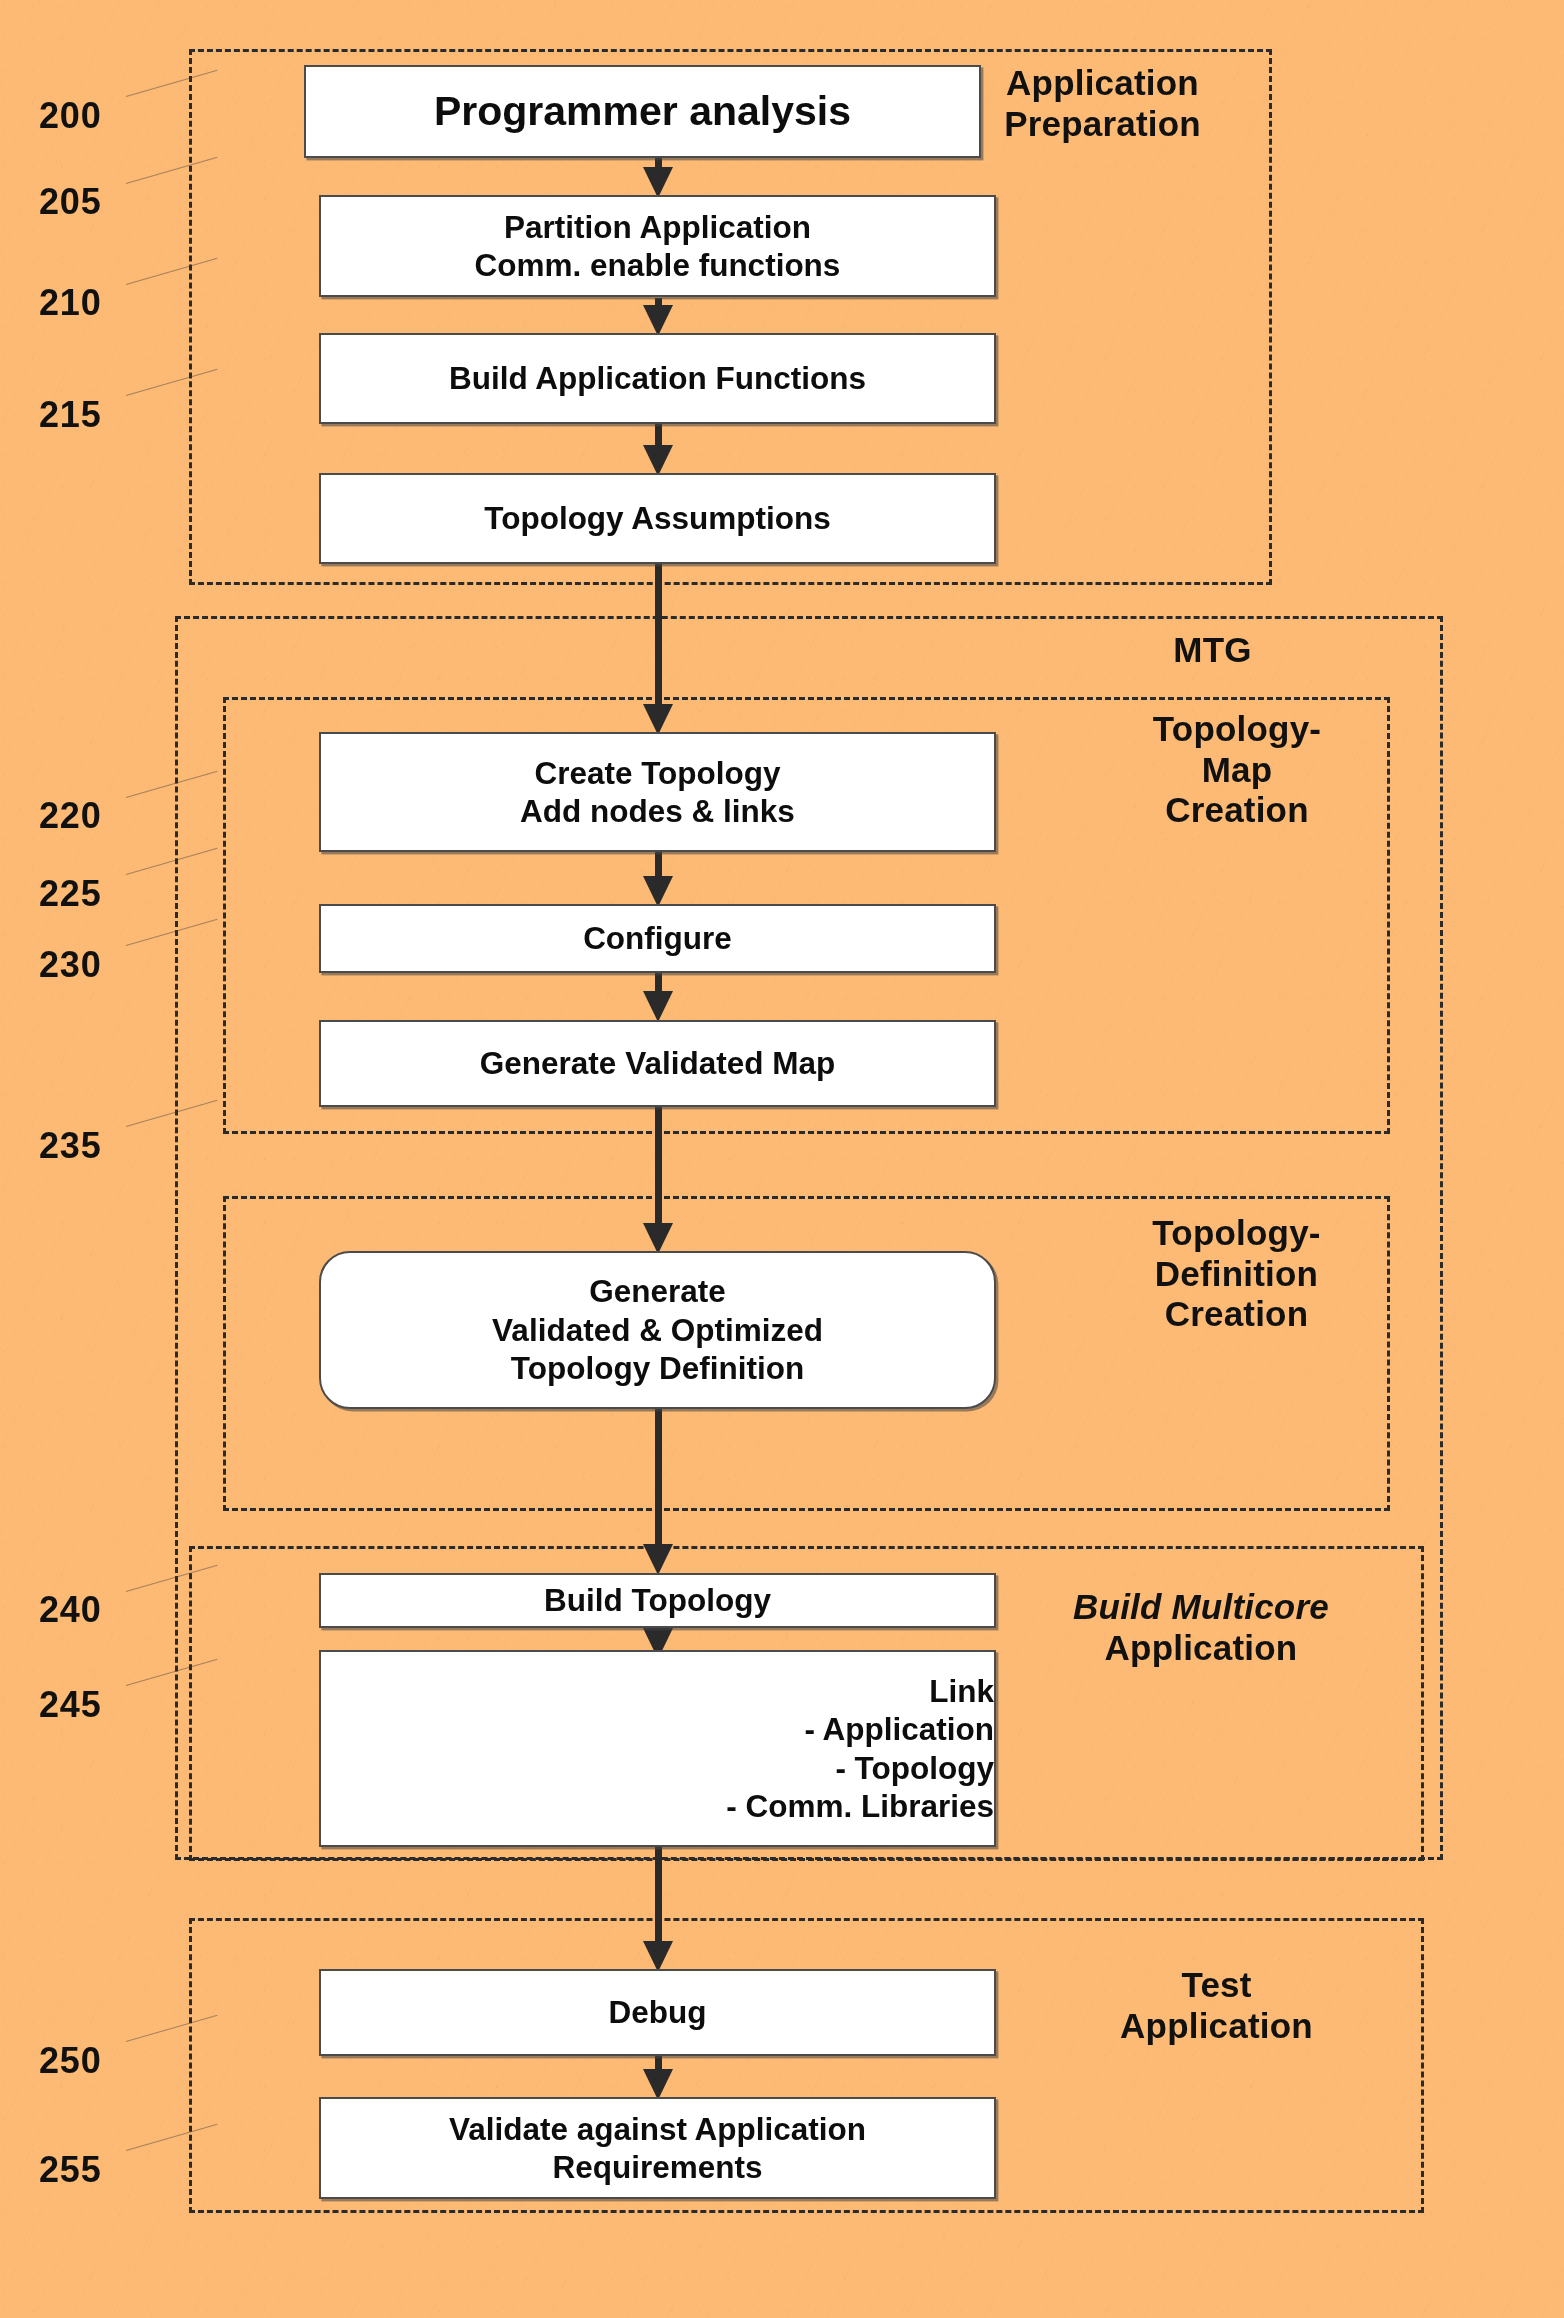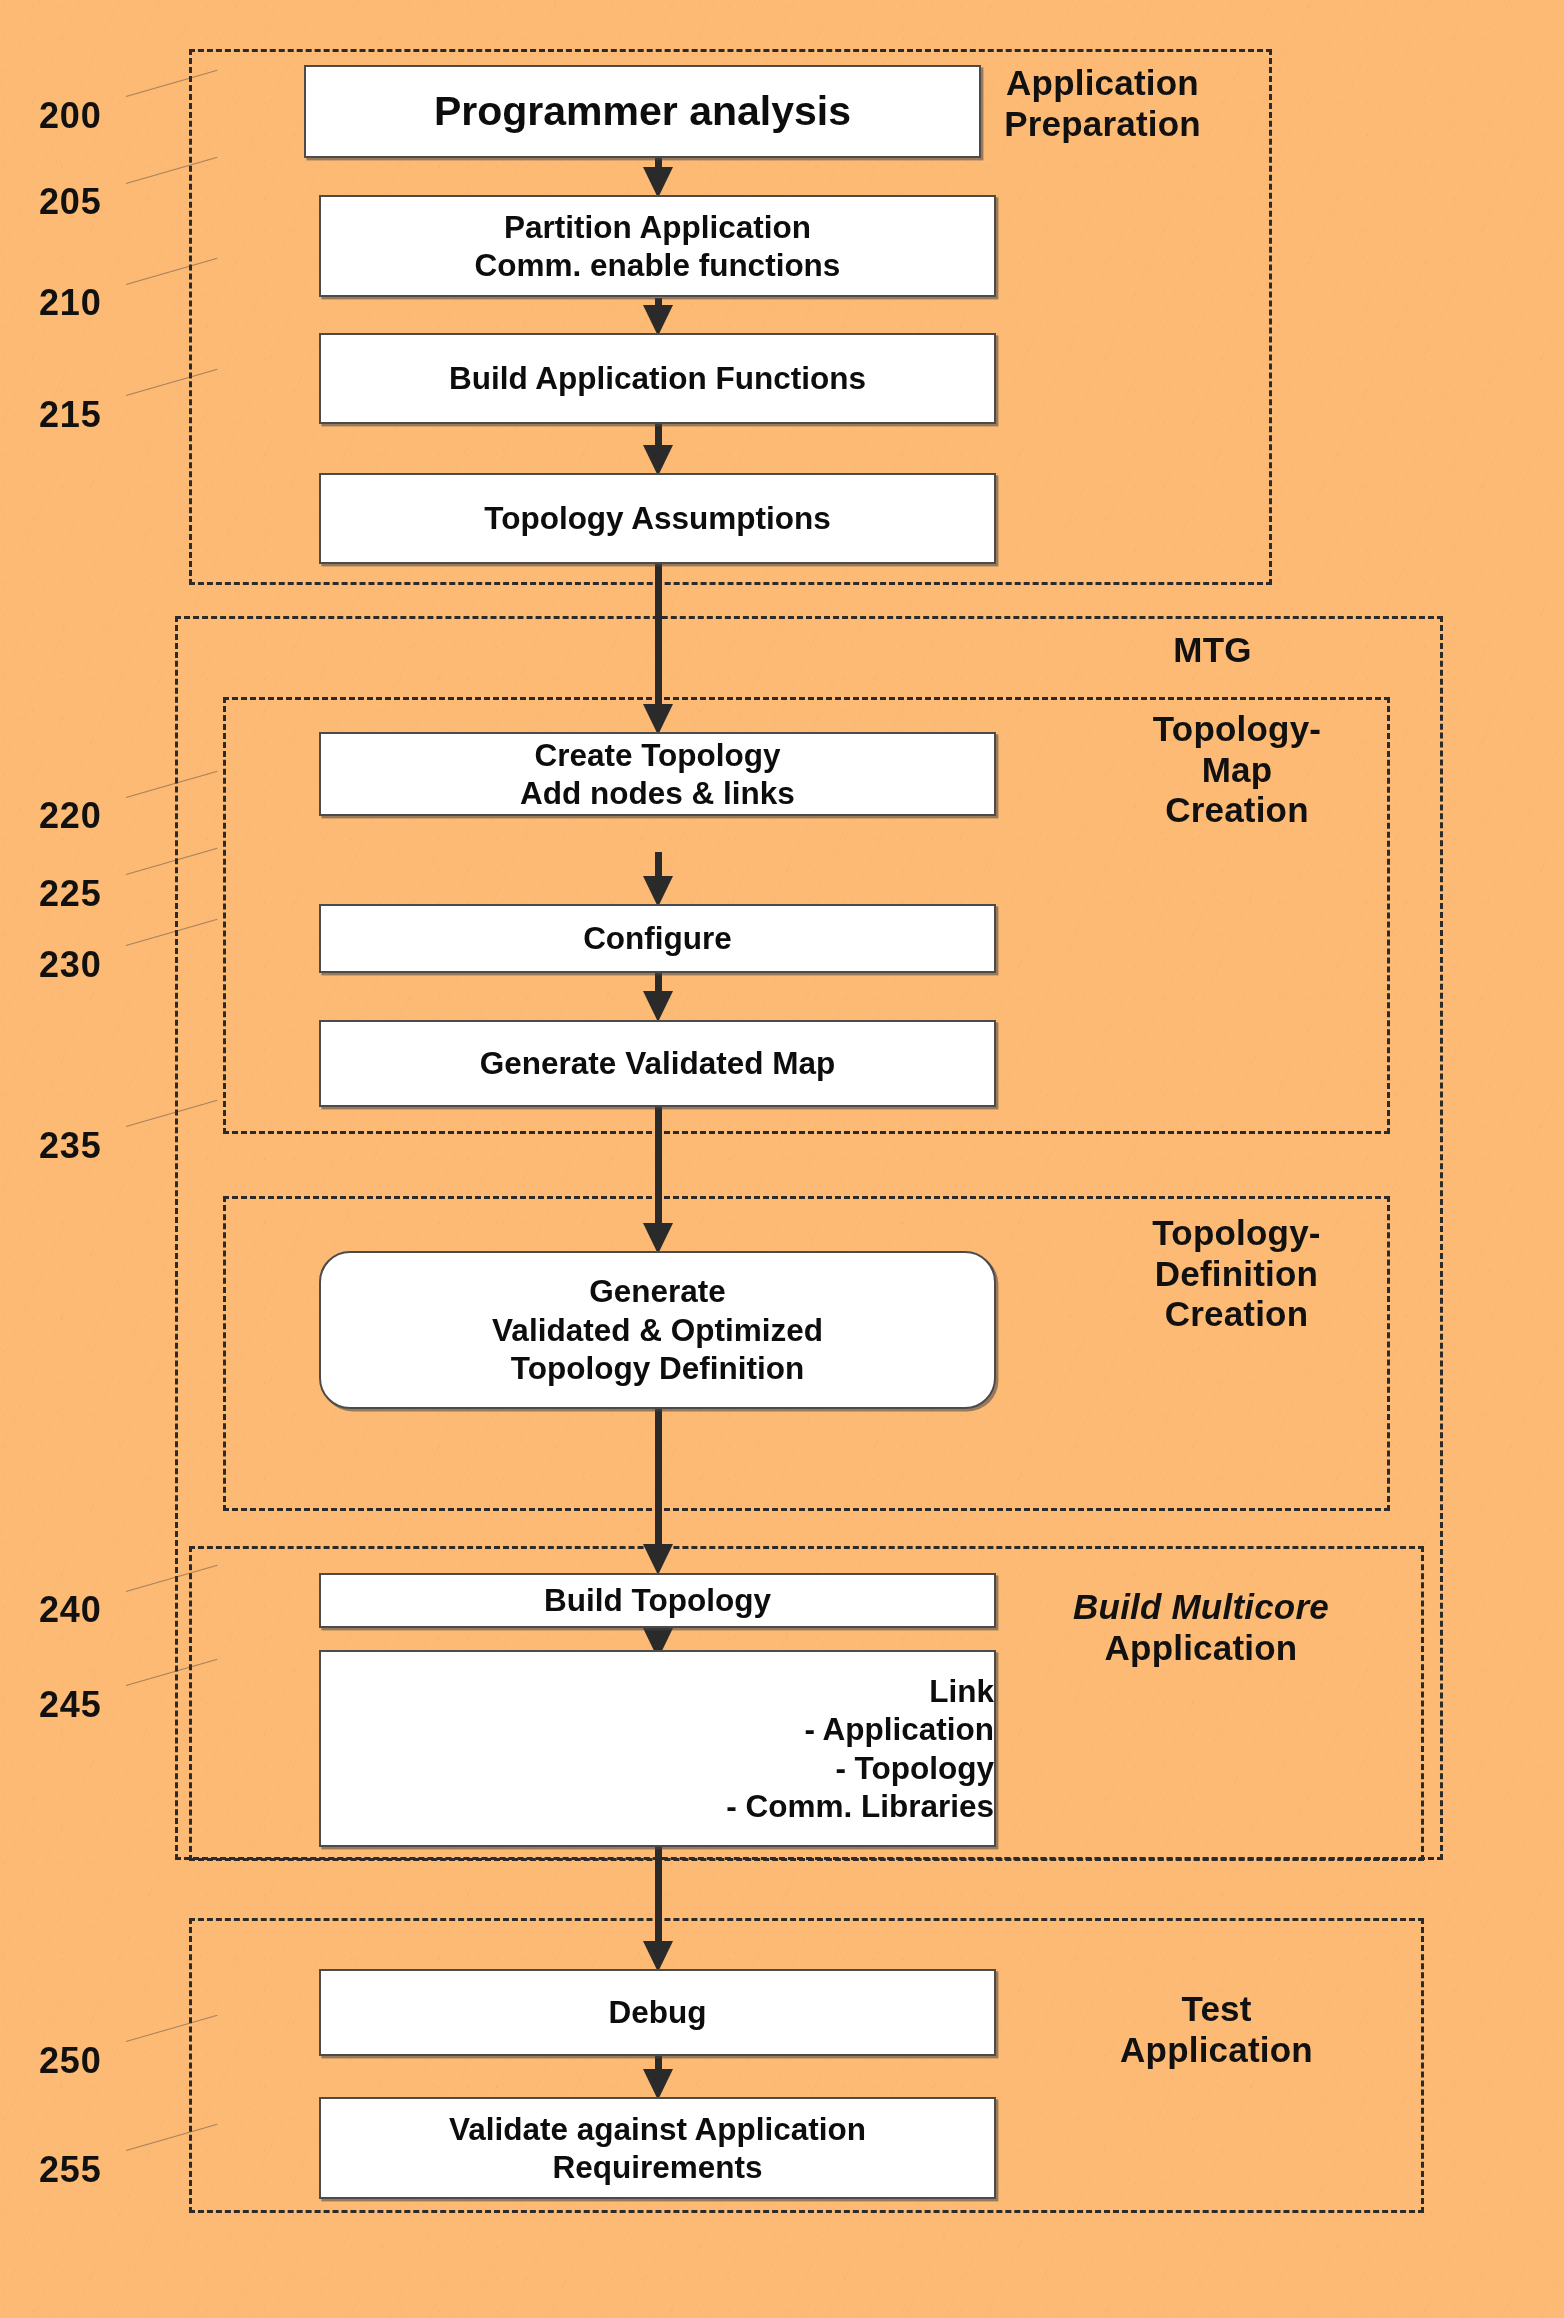--- a/index.html
+++ b/index.html
@@ -134,21 +134,21 @@
         <span style="display: block;">Definition</span>
         <span style="display: block;">Creation</span>
       </div>
       <div class="group" style="left: 189px; top: 1546px; width: 1235px; height: 315px; border-color: rgb(43, 43, 43);"></div>
       <div class="group-label" style="left: 996px; top: 1587px; width: 410px; font-size: 35px;">
         <span style="display: block; font-style: italic;">Build Multicore</span>
         <span style="display: block;">Application</span>
       </div>
       <div class="group" style="left: 189px; top: 1918px; width: 1235px; height: 295px; border-color: rgb(43, 43, 43);"></div>
       <div class="group-label" style="left: 1047px; top: 1965px; width: 339px; font-size: 35px;">
-        <span style="display: block; margin-top: 24px;">Test</span>
+        <span style="display: block;">Test</span>
         <span style="display: block;">Application</span>
       </div>
     </div>
   <div id="arrows-layer">
       <div class="arrow" style="left: 658px; top: 158px; height: 37px;">
         <div class="shaft" style="height: 8.7px; background: rgb(42, 42, 42);"></div>
         <div class="head" style="top: 8.7px; border-top-color: rgb(42, 42, 42);"></div>
       </div>
       <div class="arrow" style="left: 658px; top: 298px; height: 35px;">
         <div class="shaft" style="height: 7px; background: rgb(42, 42, 42);"></div>
@@ -198,21 +198,21 @@
       <div class="box" style="left: 319px; top: 195px; width: 677px; height: 102px; font-size: 31.5px; border-color: rgb(75, 75, 75);">
         <span class="line">Partition Application</span>
         <span class="line">Comm. enable functions</span>
       </div>
       <div class="box" style="left: 319px; top: 333px; width: 677px; height: 91px; font-size: 31.5px; border-color: rgb(75, 75, 75);">
         <span class="line">Build Application Functions</span>
       </div>
       <div class="box" style="left: 319px; top: 473px; width: 677px; height: 91px; font-size: 31.5px; border-color: rgb(75, 75, 75);">
         <span class="line">Topology Assumptions</span>
       </div>
-      <div class="box" style="left: 319px; top: 732px; width: 677px; height: 84px; font-size: 31.5px; border-color: rgb(75, 75, 75);">
+      <div class="box" style="left: 319px; top: 732px; width: 677px; height: 120px; font-size: 31.5px; border-color: rgb(75, 75, 75);">
         <span class="line">Create Topology</span>
         <span class="line">Add nodes &amp; links</span>
       </div>
       <div class="box" style="left: 319px; top: 904px; width: 677px; height: 69px; font-size: 31.5px; border-color: rgb(75, 75, 75);">
         <span class="line">Configure</span>
       </div>
       <div class="box" style="left: 319px; top: 1020px; width: 677px; height: 87px; font-size: 31.5px; border-color: rgb(75, 75, 75);">
         <span class="line">Generate Validated Map</span>
       </div>
       <div class="box" style="left: 319px; top: 1251px; width: 677px; height: 158px; font-size: 31.5px; border-color: rgb(75, 75, 75); border-radius: 31px;">

